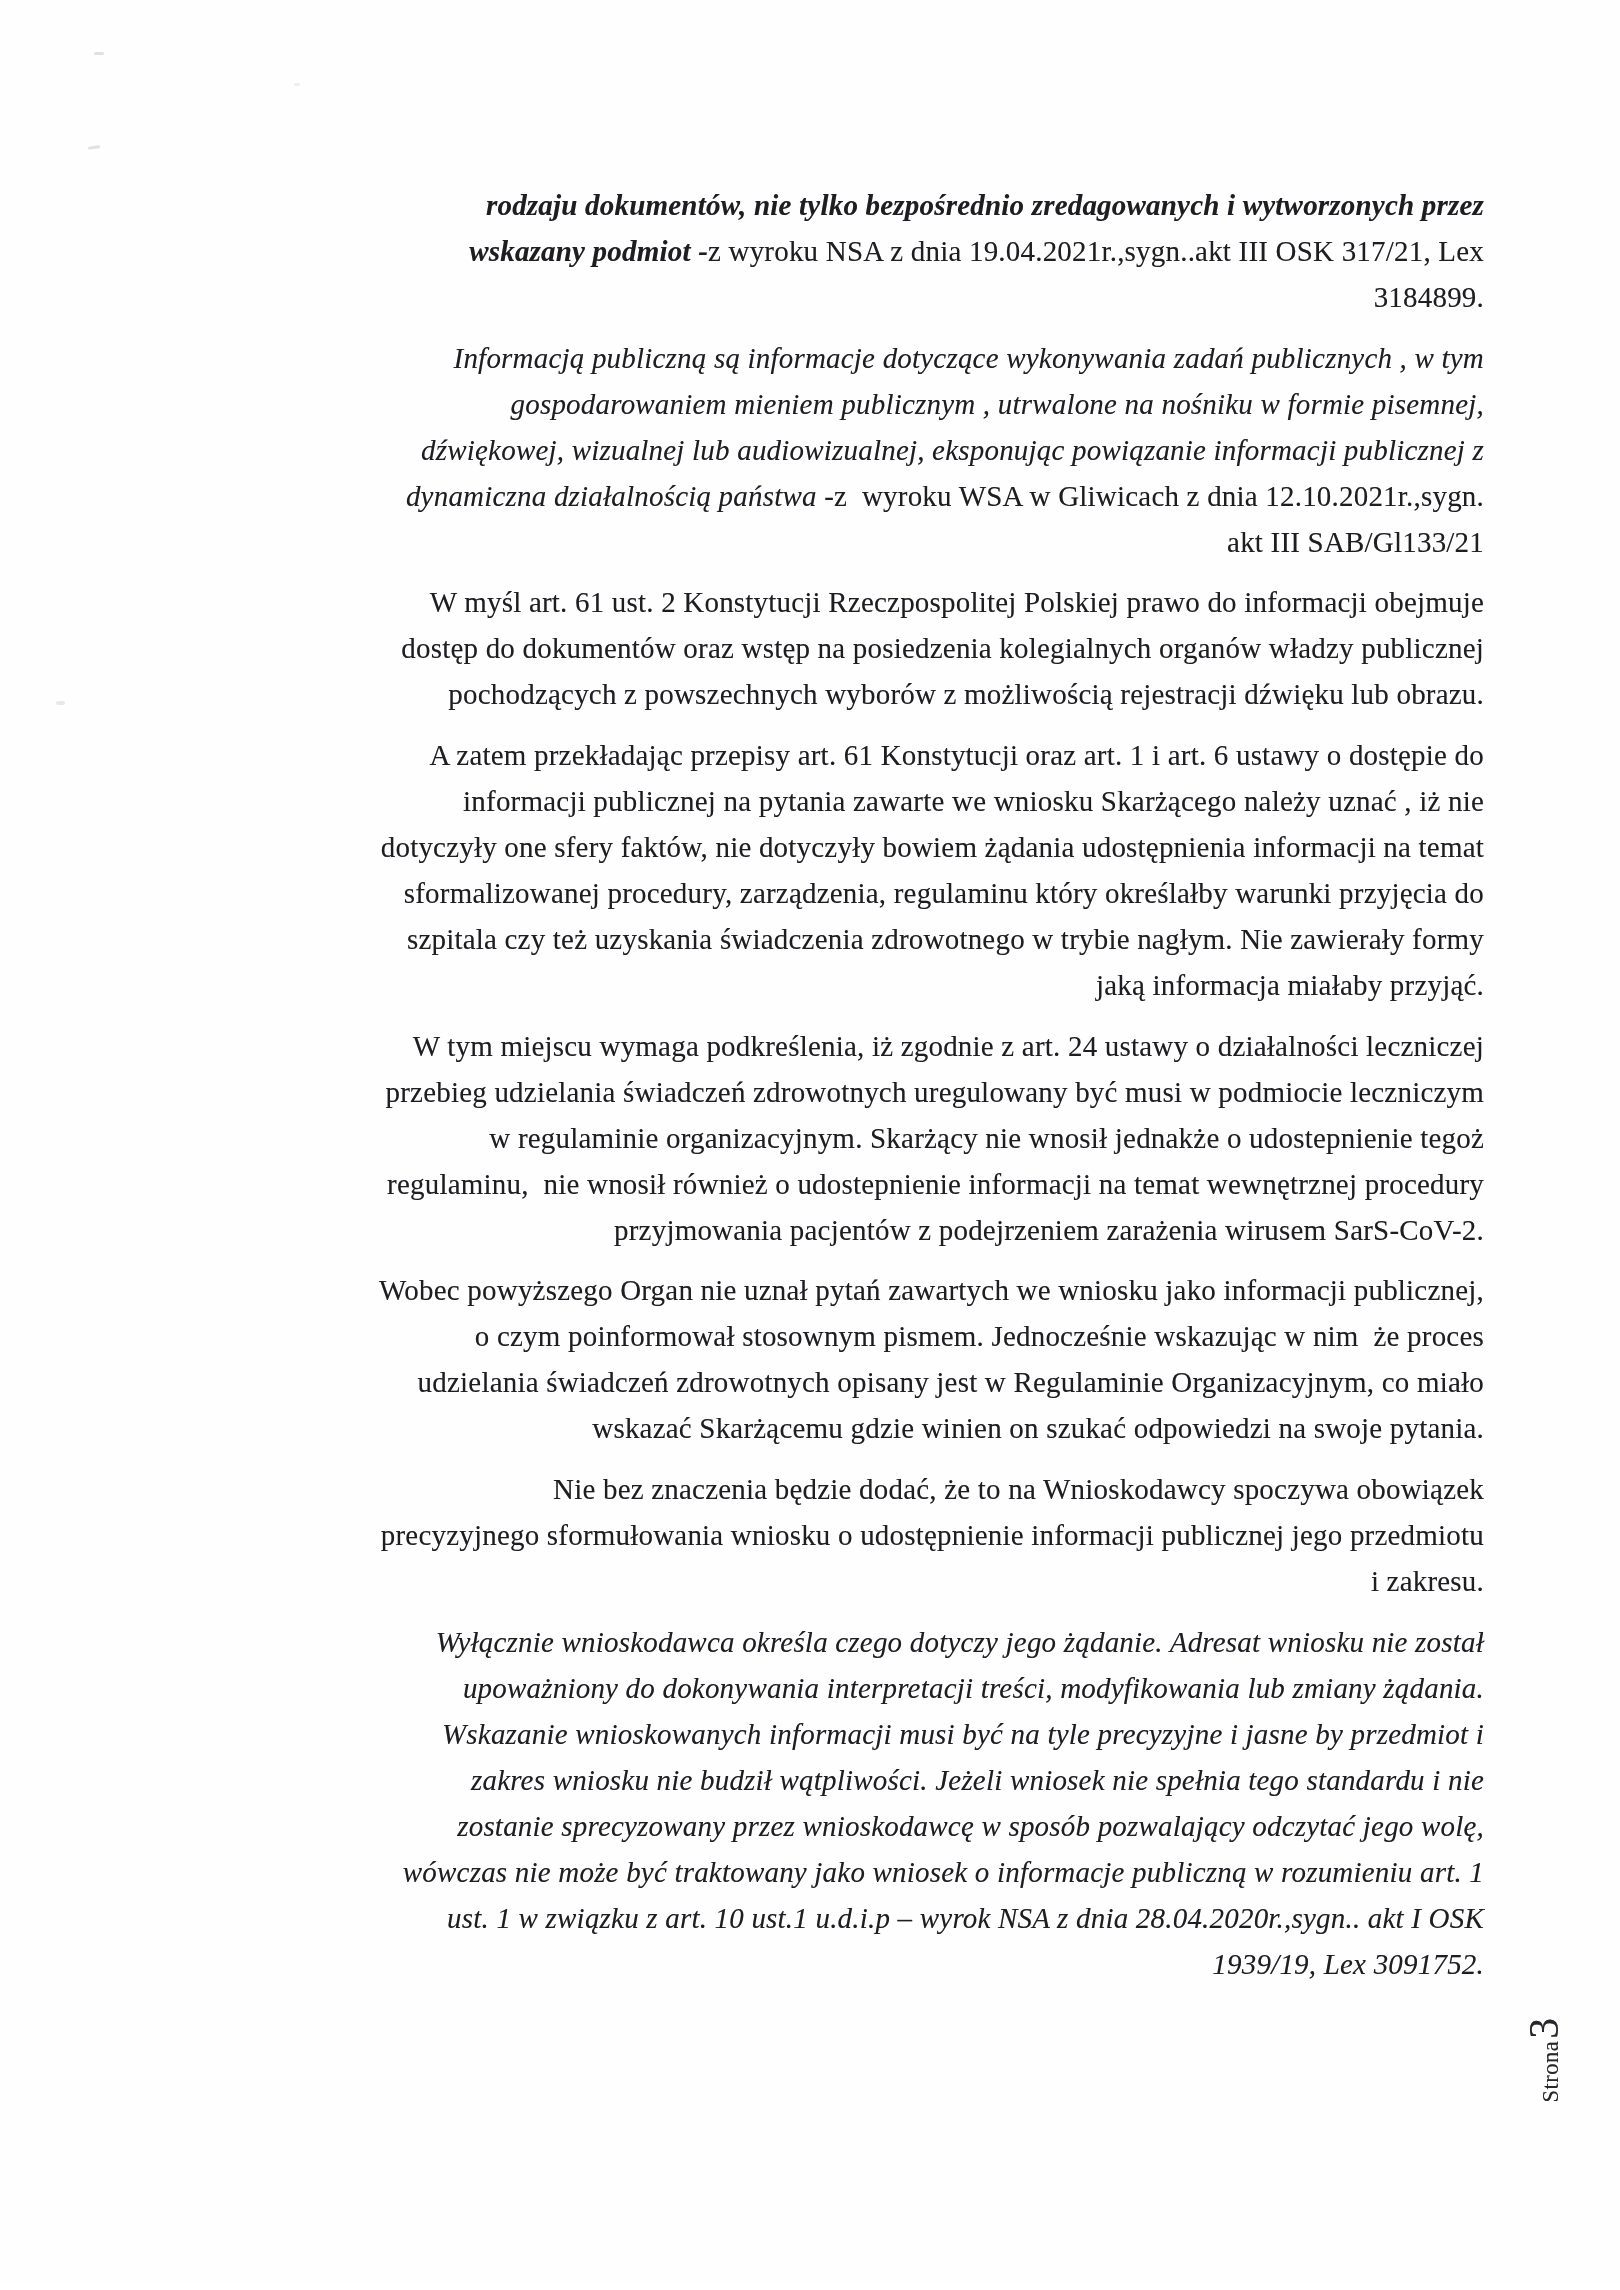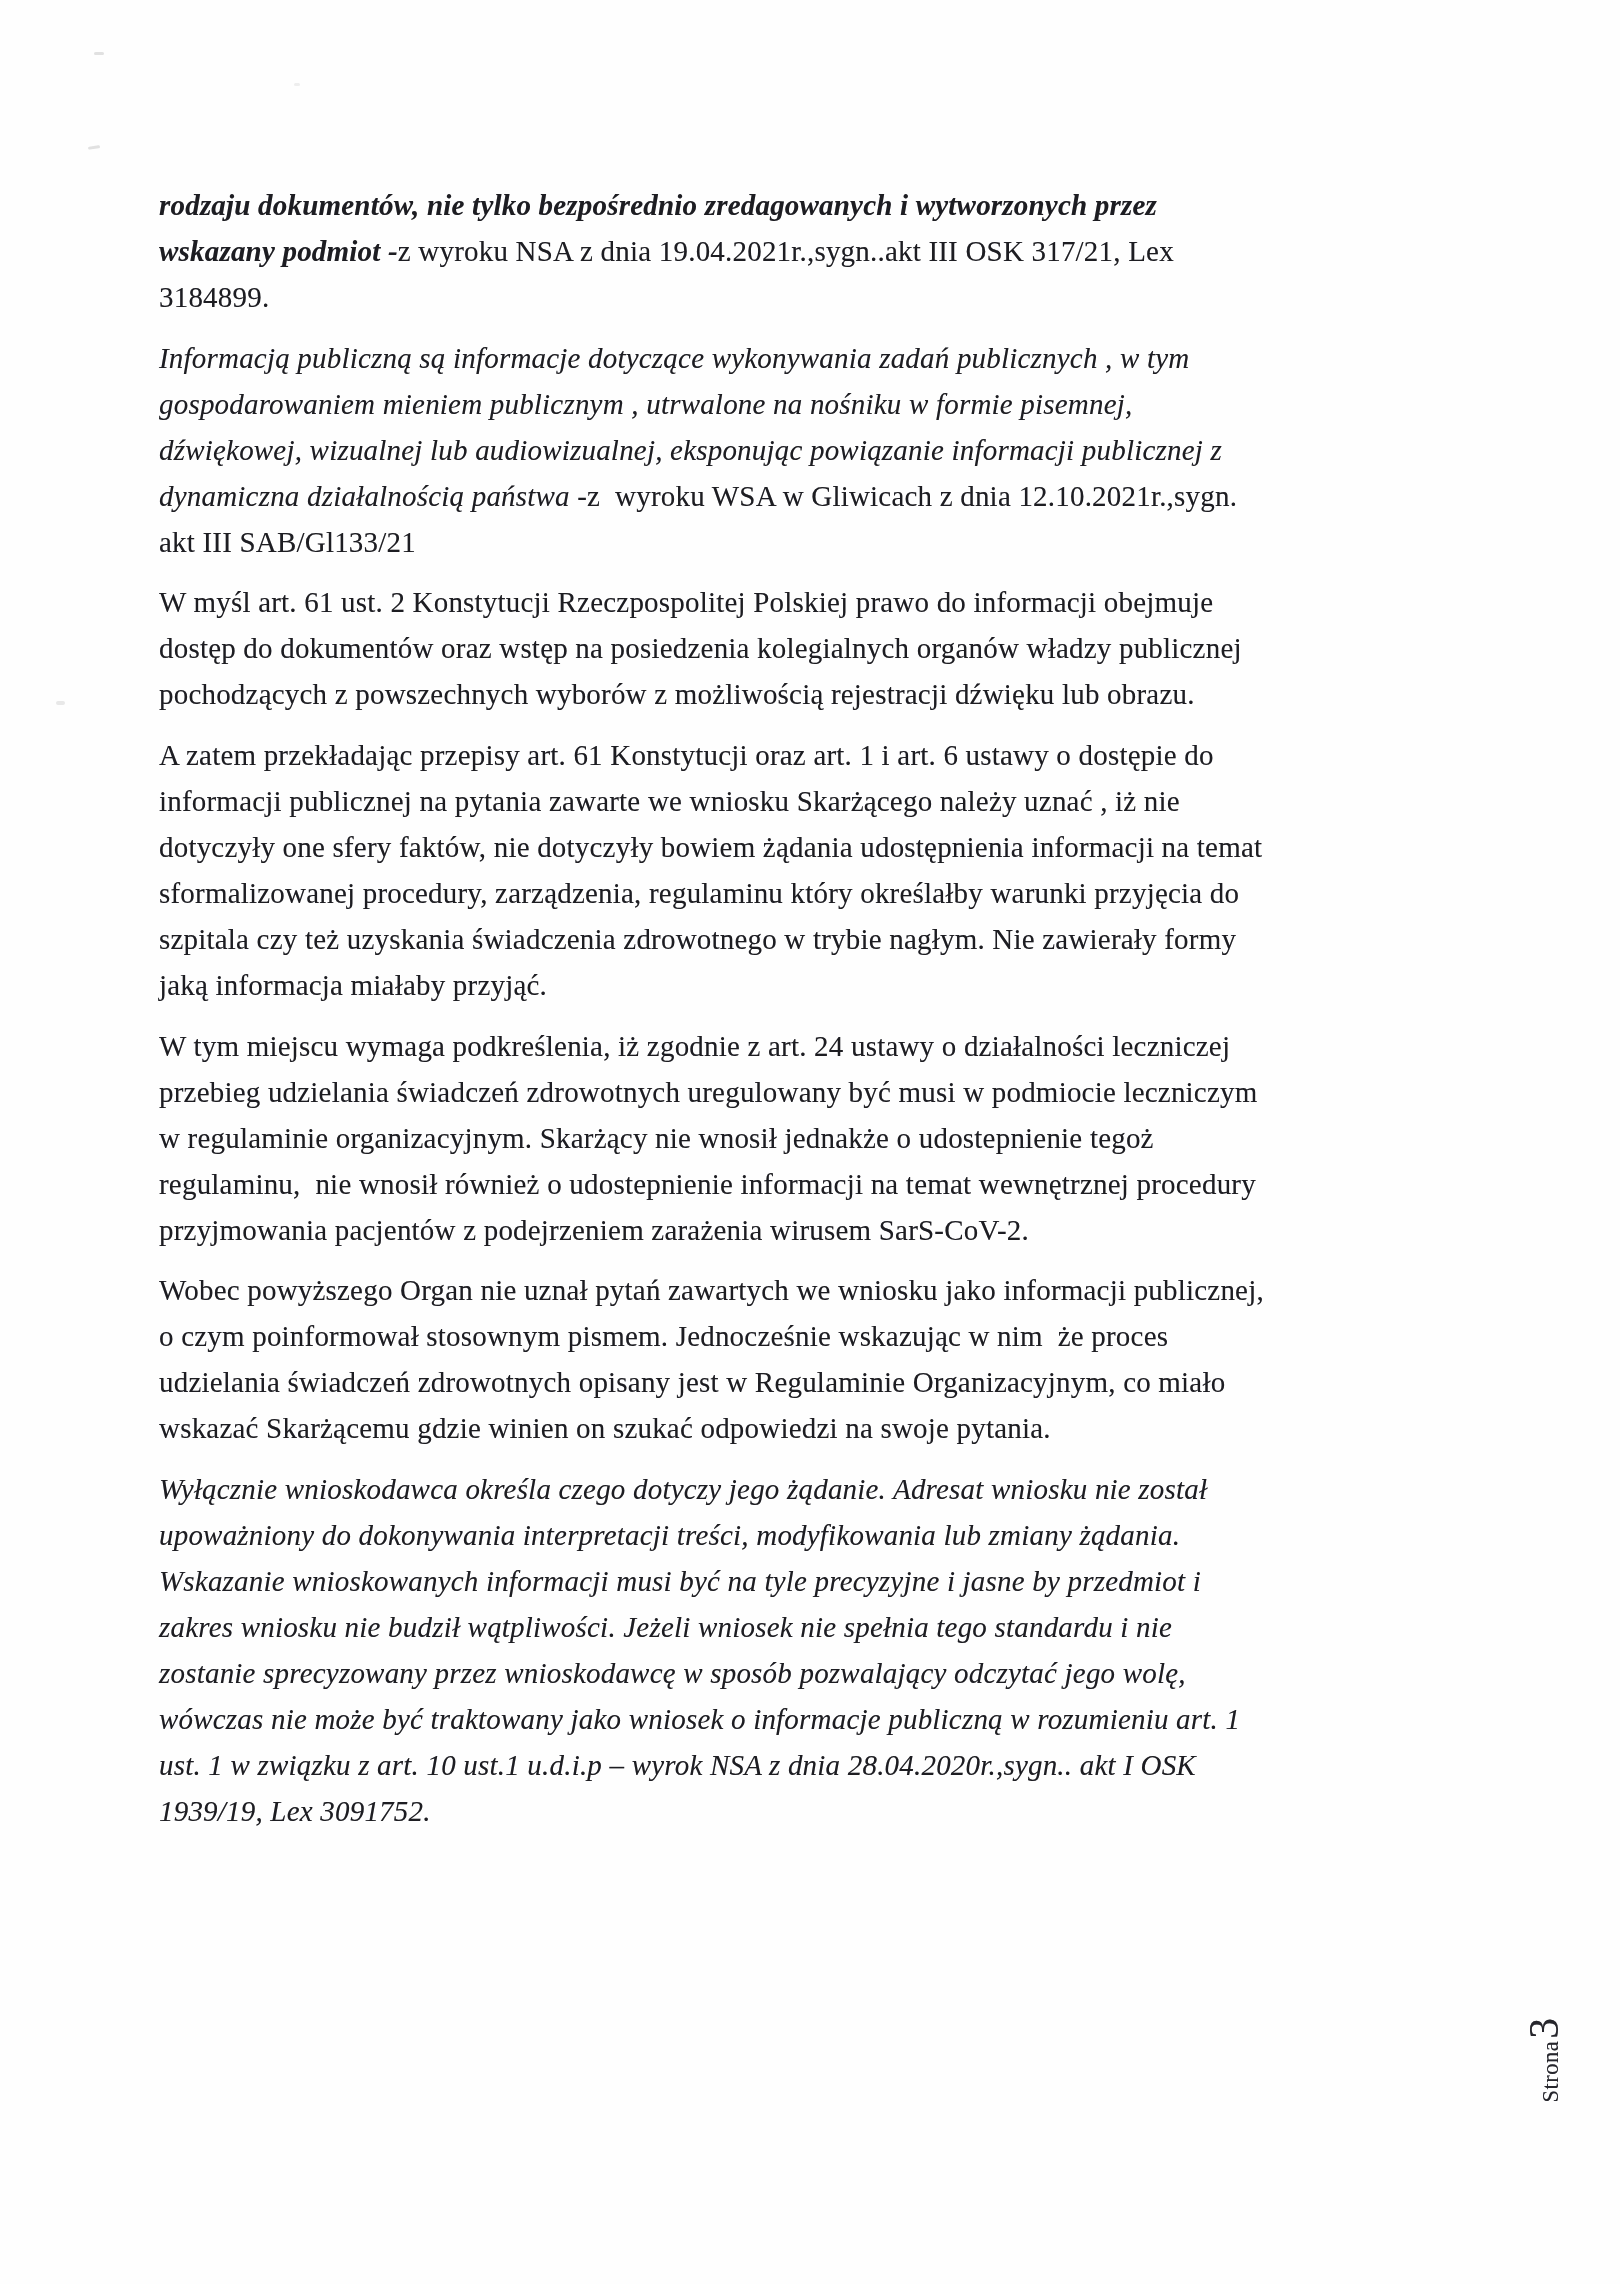--- a/index.html
+++ b/index.html
@@ -9,20 +9,21 @@
     background: #ffffff;
   }
   .page {
     position: relative;
     width: 1620px;
     height: 2284px;
     background: #fefefe;
     overflow: hidden;
     font-family: "Liberation Serif", "DejaVu Serif", serif;
     color: #1d1d22;
+    text-align: right;
   }
   .content {
     position: absolute;
     left: 159px;
     top: 182px;
     width: 1325px;
     font-size: 29px;
     line-height: 46px;
     letter-spacing: 0.2px;
     text-shadow: 0 0 0.6px rgba(20,20,30,0.35);
@@ -103,20 +104,23 @@
 przebieg udzielania świadczeń zdrowotnych uregulowany być musi w podmiocie leczniczym
 w regulaminie organizacyjnym. Skarżący nie wnosił jednakże o udostepnienie tegoż
 regulaminu,  nie wnosił również o udostepnienie informacji na temat wewnętrznej procedury
 przyjmowania pacjentów z podejrzeniem zarażenia wirusem SarS-CoV-2.</span></p>
 
     <p class="para"><span class="seg-n">Wobec powyższego Organ nie uznał pytań zawartych we wniosku jako informacji publicznej,
 o czym poinformował stosownym pismem. Jednocześnie wskazując w nim  że proces
 udzielania świadczeń zdrowotnych opisany jest w Regulaminie Organizacyjnym, co miało
 wskazać Skarżącemu gdzie winien on szukać odpowiedzi na swoje pytania.</span></p>
 
+    <p class="para indent-first"><span class="seg-n">Nie bez znaczenia będzie dodać, że to na Wnioskodawcy spoczywa obowiązek
+precyzyjnego sformułowania wniosku o udostępnienie informacji publicznej jego przedmiotu
+i zakresu.</span></p>
 
     <p class="para"><span class="seg-i">Wyłącznie wnioskodawca określa czego dotyczy jego żądanie. Adresat wniosku nie został
 upoważniony do dokonywania interpretacji treści, modyfikowania lub zmiany żądania.
 Wskazanie wnioskowanych informacji musi być na tyle precyzyjne i jasne by przedmiot i
 zakres wniosku nie budził wątpliwości. Jeżeli wniosek nie spełnia tego standardu i nie
 zostanie sprecyzowany przez wnioskodawcę w sposób pozwalający odczytać jego wolę,
 wówczas nie może być traktowany jako wniosek o informacje publiczną w rozumieniu art. 1
 ust. 1 w związku z art. 10 ust.1 u.d.i.p – wyrok NSA z dnia 28.04.2020r.,sygn.. akt I OSK
 1939/19, Lex 3091752.</span></p>
 

